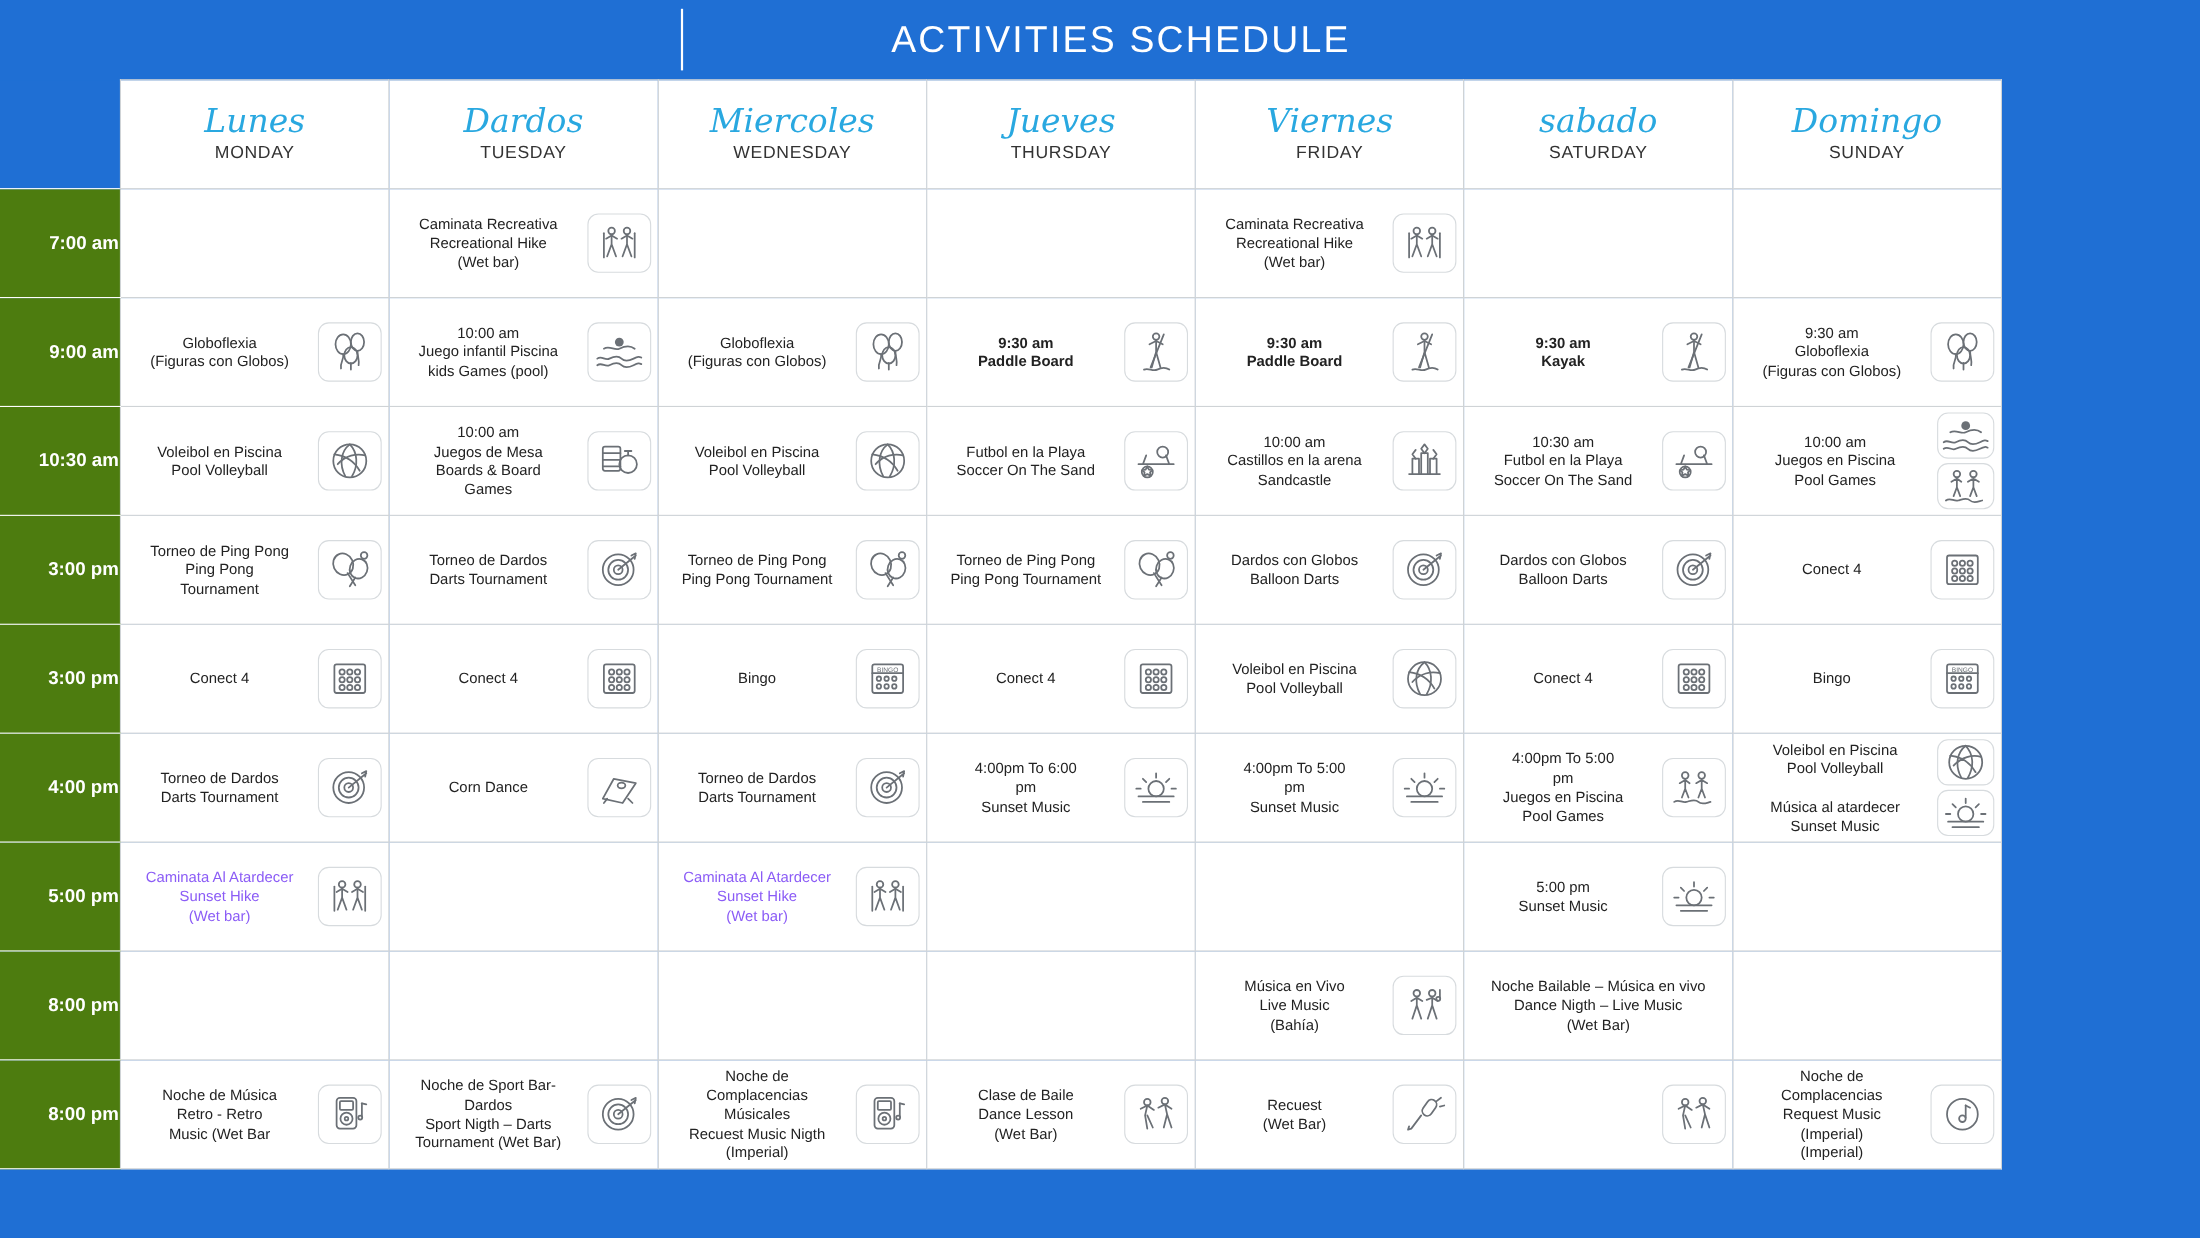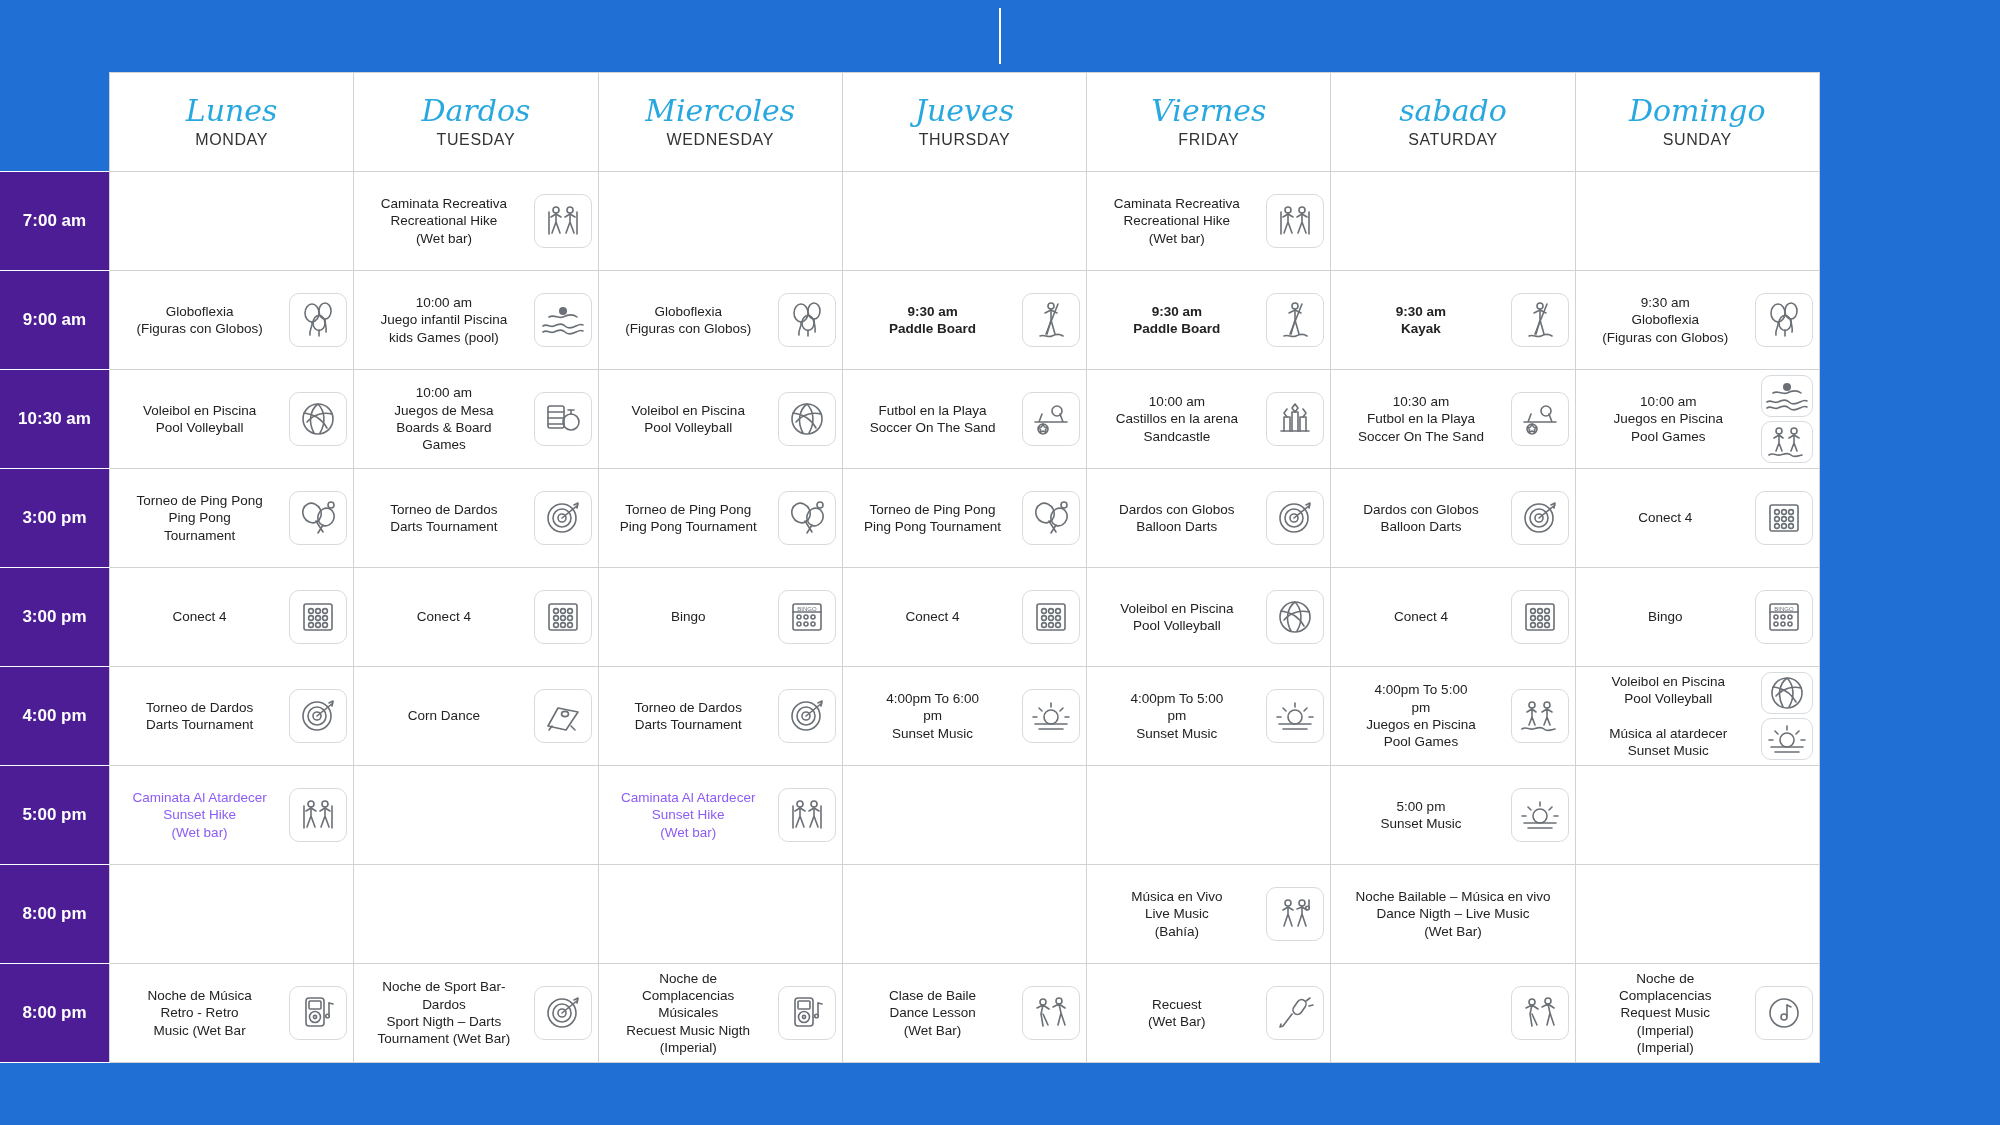--- a/index.html
+++ b/index.html
@@ -42,22 +42,22 @@
     display:block;color:#29a8e0;font-size:30px;
     font-family:"DejaVu Serif", serif;font-style:italic;font-weight:400;
     line-height:1.05;
   }
   .day-en{
     display:block;color:#333333;font-size:16px;font-weight:400;
     letter-spacing:.6px;margin-top:4px;
   }
 
   td.timecell{
-    background:#4c1d95;color:#ffffff;font-size:17px;font-weight:700;
-    text-align:center;vertical-align:middle;
+    background:#4d7c0f;color:#ffffff;font-size:17px;font-weight:700;
+    text-align:right;vertical-align:middle;
     border-top:1px solid #ffffff;border-bottom:1px solid #ffffff;
     border-left:none;border-right:none;
   }
   td.cell{
     background:#ffffff;border:1px solid #cfd3d6;
     vertical-align:middle;padding:4px 6px;height:90px;
   }
   .cellinner{
     display:flex;align-items:center;justify-content:space-between;
     gap:6px;width:100%;height:100%;
@@ -80,20 +80,21 @@
   .lines{stroke:#6b7076;stroke-width:1.6;fill:none;stroke-linecap:round;stroke-linejoin:round;}
   .fill{fill:#6b7076;}
 </style>
 </head>
 <body>
 
 <div class="page">
 
   <div class="header">
     <div class="divider"></div>
+    <div class="ttl">ACTIVITIES SCHEDULE</div>
   </div>
 
   <div class="grid">
     <table>
       <colgroup>
         <col class="timecol">
           <col class="daycol">
           <col class="daycol">
           <col class="daycol">
         <col class="daycol">

